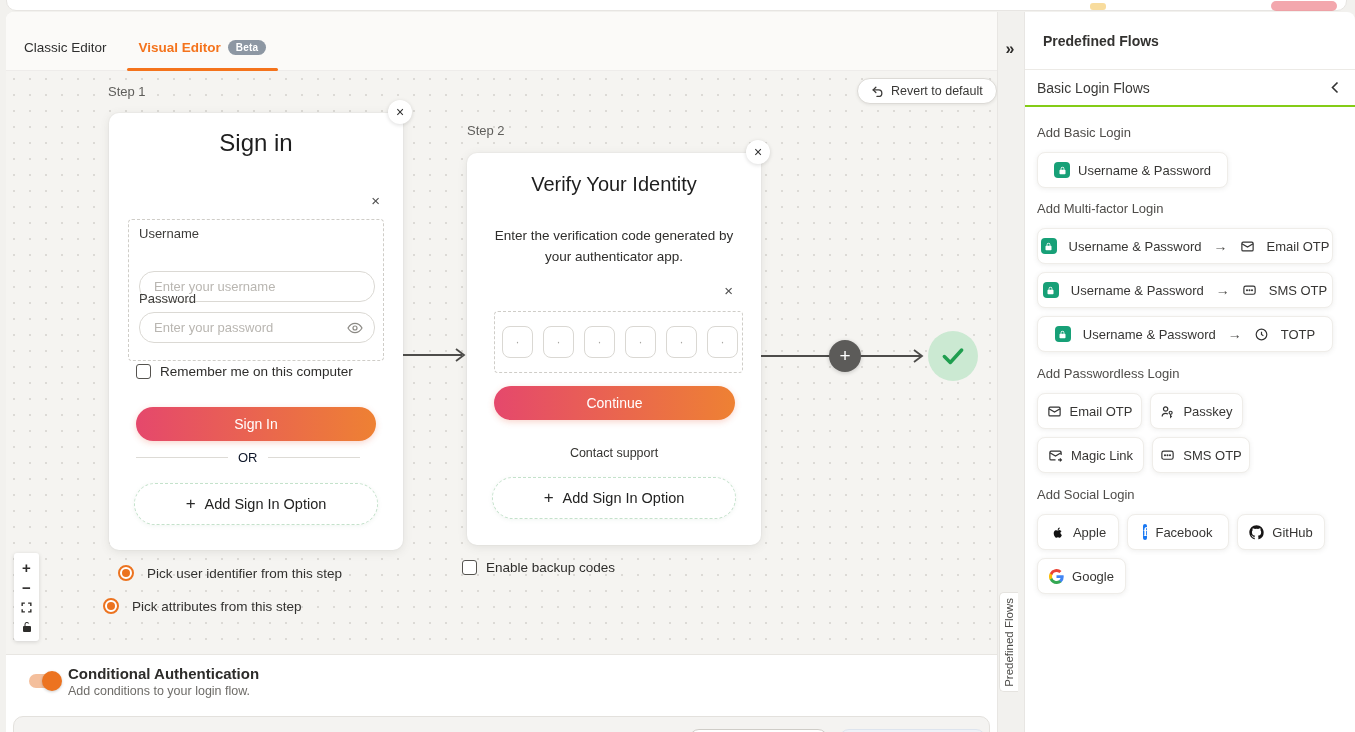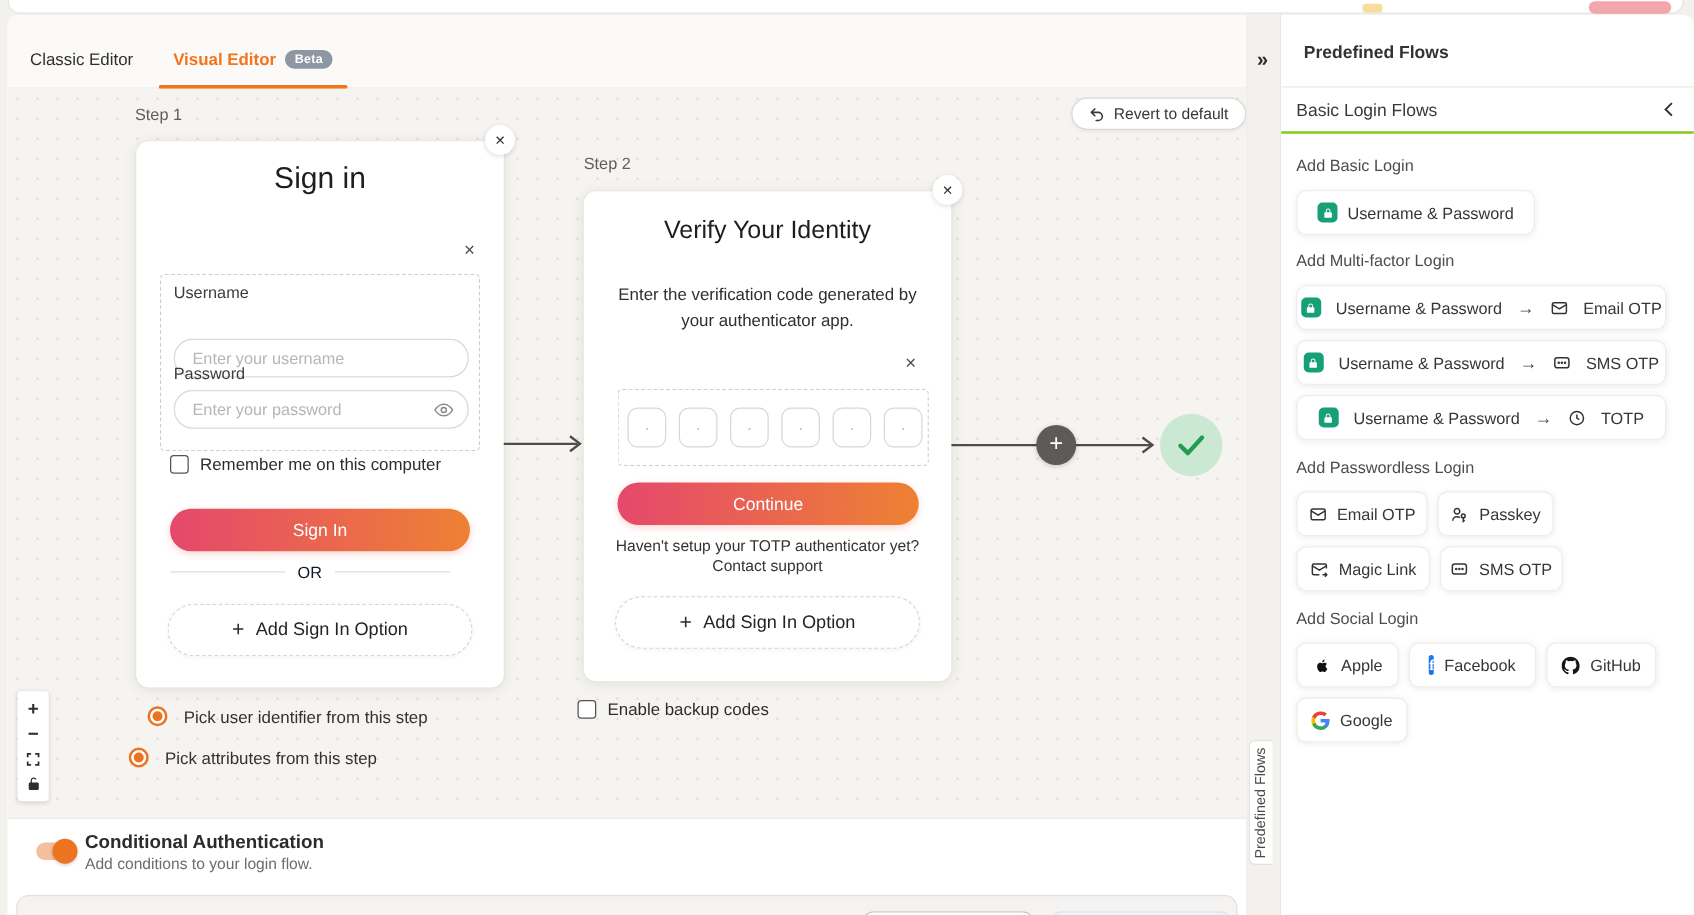--- a/index.html
+++ b/index.html
@@ -248,21 +248,20 @@
             <div class="otp-box">·</div>
             <div class="otp-box">·</div>
             <div class="otp-box">·</div>
             <div class="otp-box">·</div>
             <div class="otp-box">·</div>
           </div>
         </div>
 
         <button class="grad-btn" style="left:27px; top:233px; width:241px;">Continue</button>
 
-        <div class="help1" style="top:277px;">Haven't setup your TOTP authenticator yet?</div>
         <div class="help1" style="top:293px;">Contact support</div>
 
         <div class="add-pill" style="left:25px; top:324px; width:244px;">
           <span class="plus">+</span>
           <span>Add Sign In Option</span>
         </div>
       </div>
 
       <svg class="connector" style="left:755px; top:275px;" width="170" height="20">
         <line x1="0" y1="10" x2="160" y2="10" stroke="#4d4c4a" stroke-width="1.8"></line>

